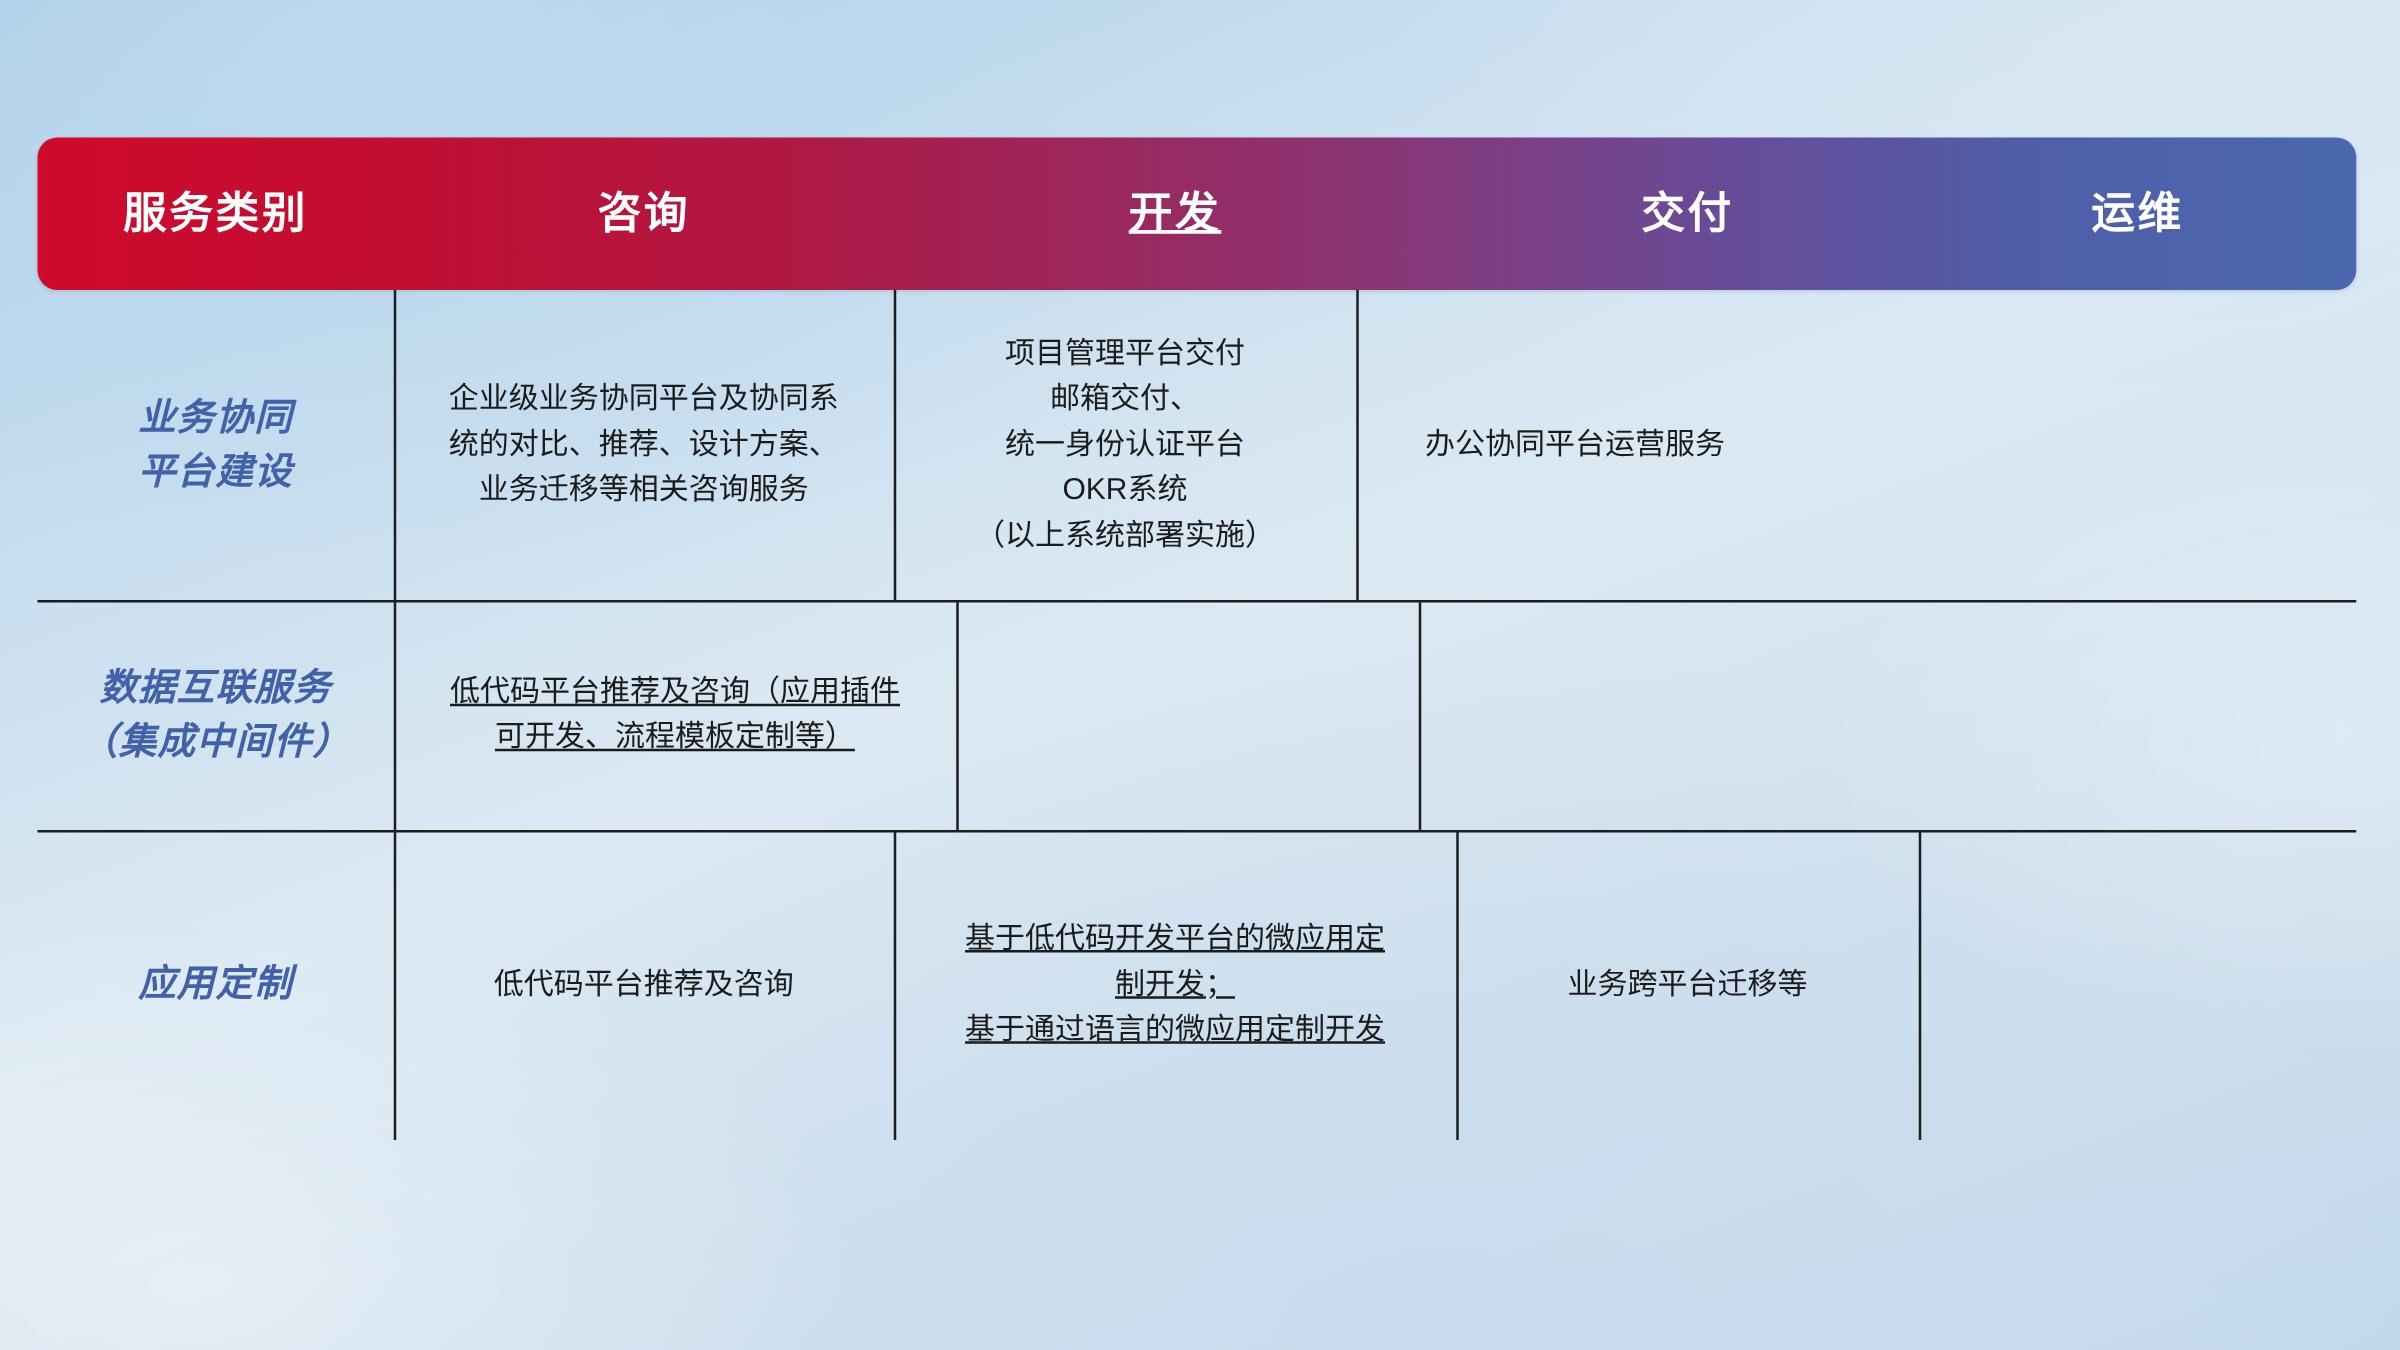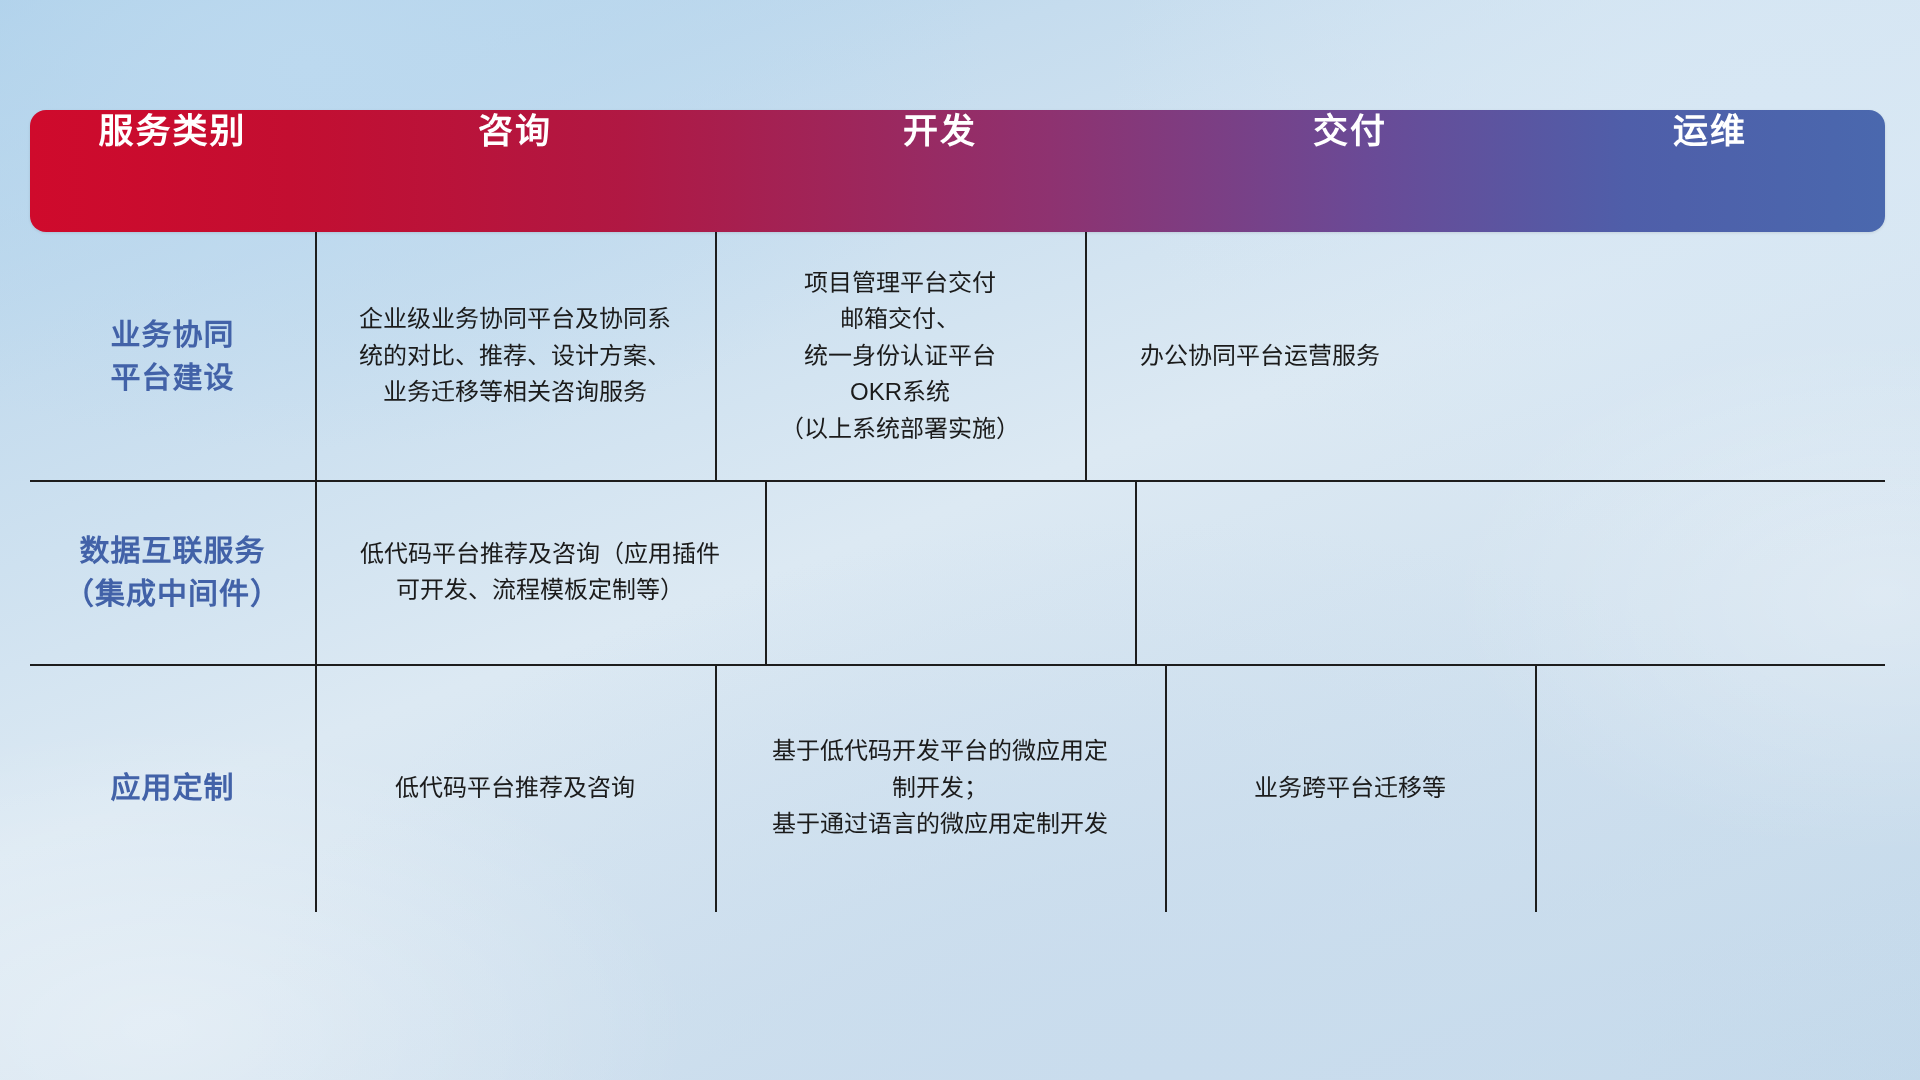--- a/index.html
+++ b/index.html
@@ -56,20 +56,21 @@
         #c30e31 14%,
         #b01843 32%,
         #8e3270 55%,
         #6a4a96 72%,
         #4f5ea9 86%,
         #4a68ae 100%);
     box-shadow: 0 1px 3px rgba(0,0,0,.10);
   }
   .th {
     display: flex;
+    align-items: center;
     justify-content: center;
     color: #ffffff;
     font-size: 35px;
     font-weight: 700;
     letter-spacing: 2px;
     text-align: center;
     line-height: 1.2;
     user-select: none;
   }
 
@@ -112,26 +113,27 @@
     bottom: 0;
     width: 2px;
     background: #1d1d1d;
   }
   .td.rowlabel {
     color: #4262a8;
     font-size: 30px;
     font-weight: 700;
     letter-spacing: 1px;
     line-height: 1.45;
+    font-style: italic;
   }
 
   
   .c0 { width: 285px; }
   .c1 { width: 400px; }
-  .c2 { width: 450px; }
+  .c2 { width: 450px; text-decoration: underline; }
   .c3 { width: 370px; }
   .c4 { width: 350px; }
 
   .r1 { height: 248px; }
   .r2 { height: 184px; }
   .r3 { height: 248px; }
 </style>
 </head>
 <body>
 

